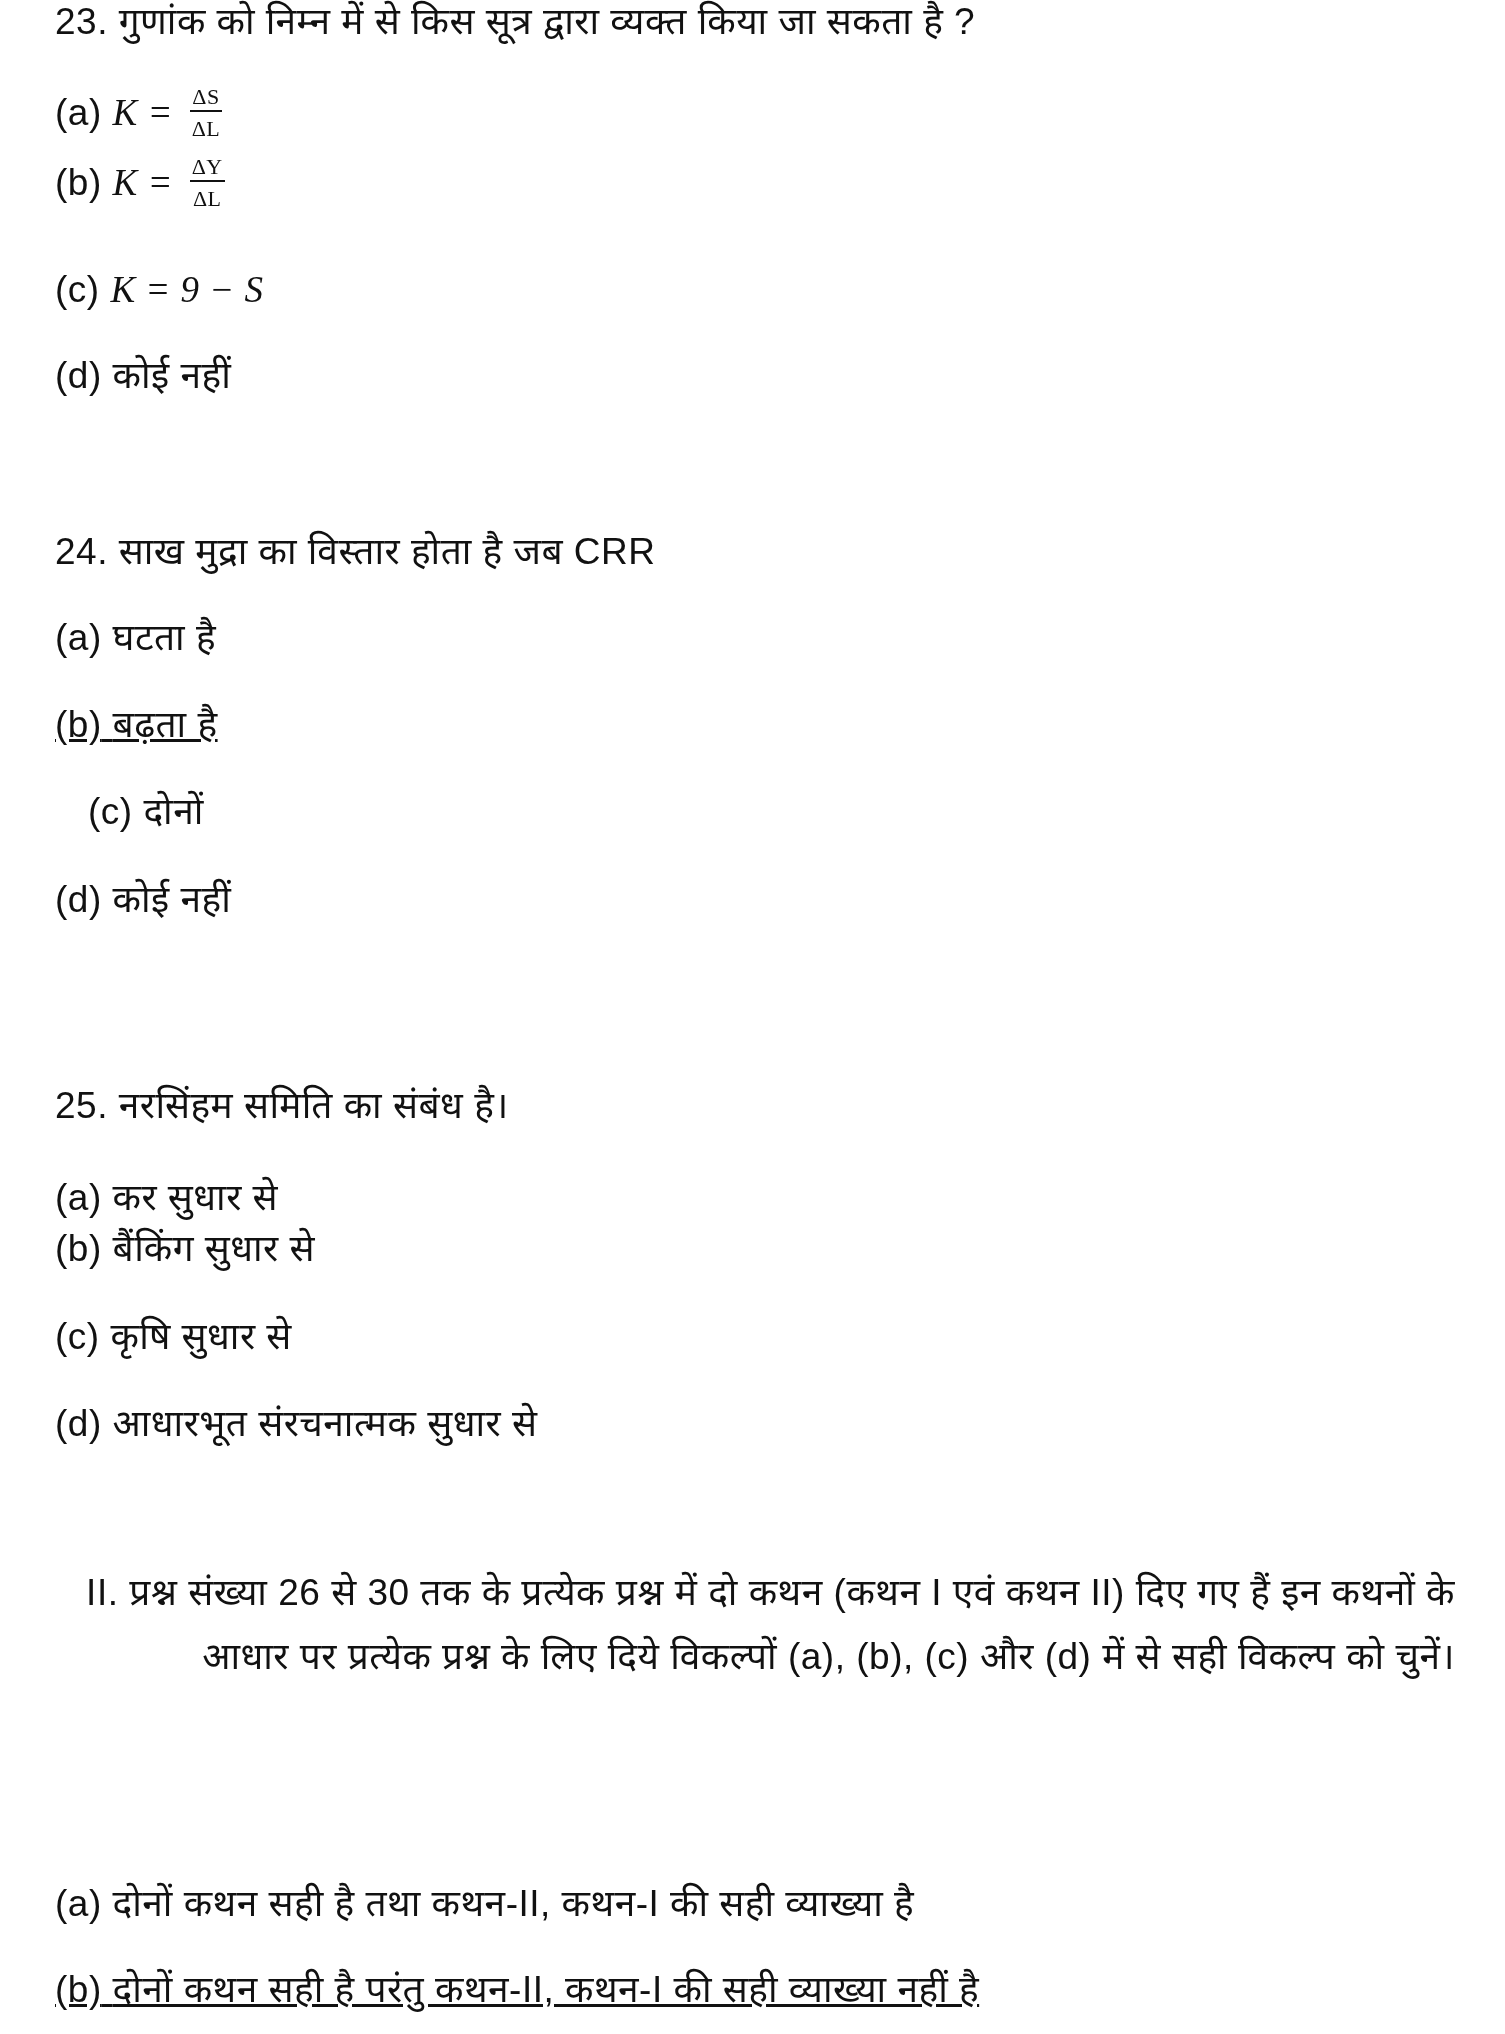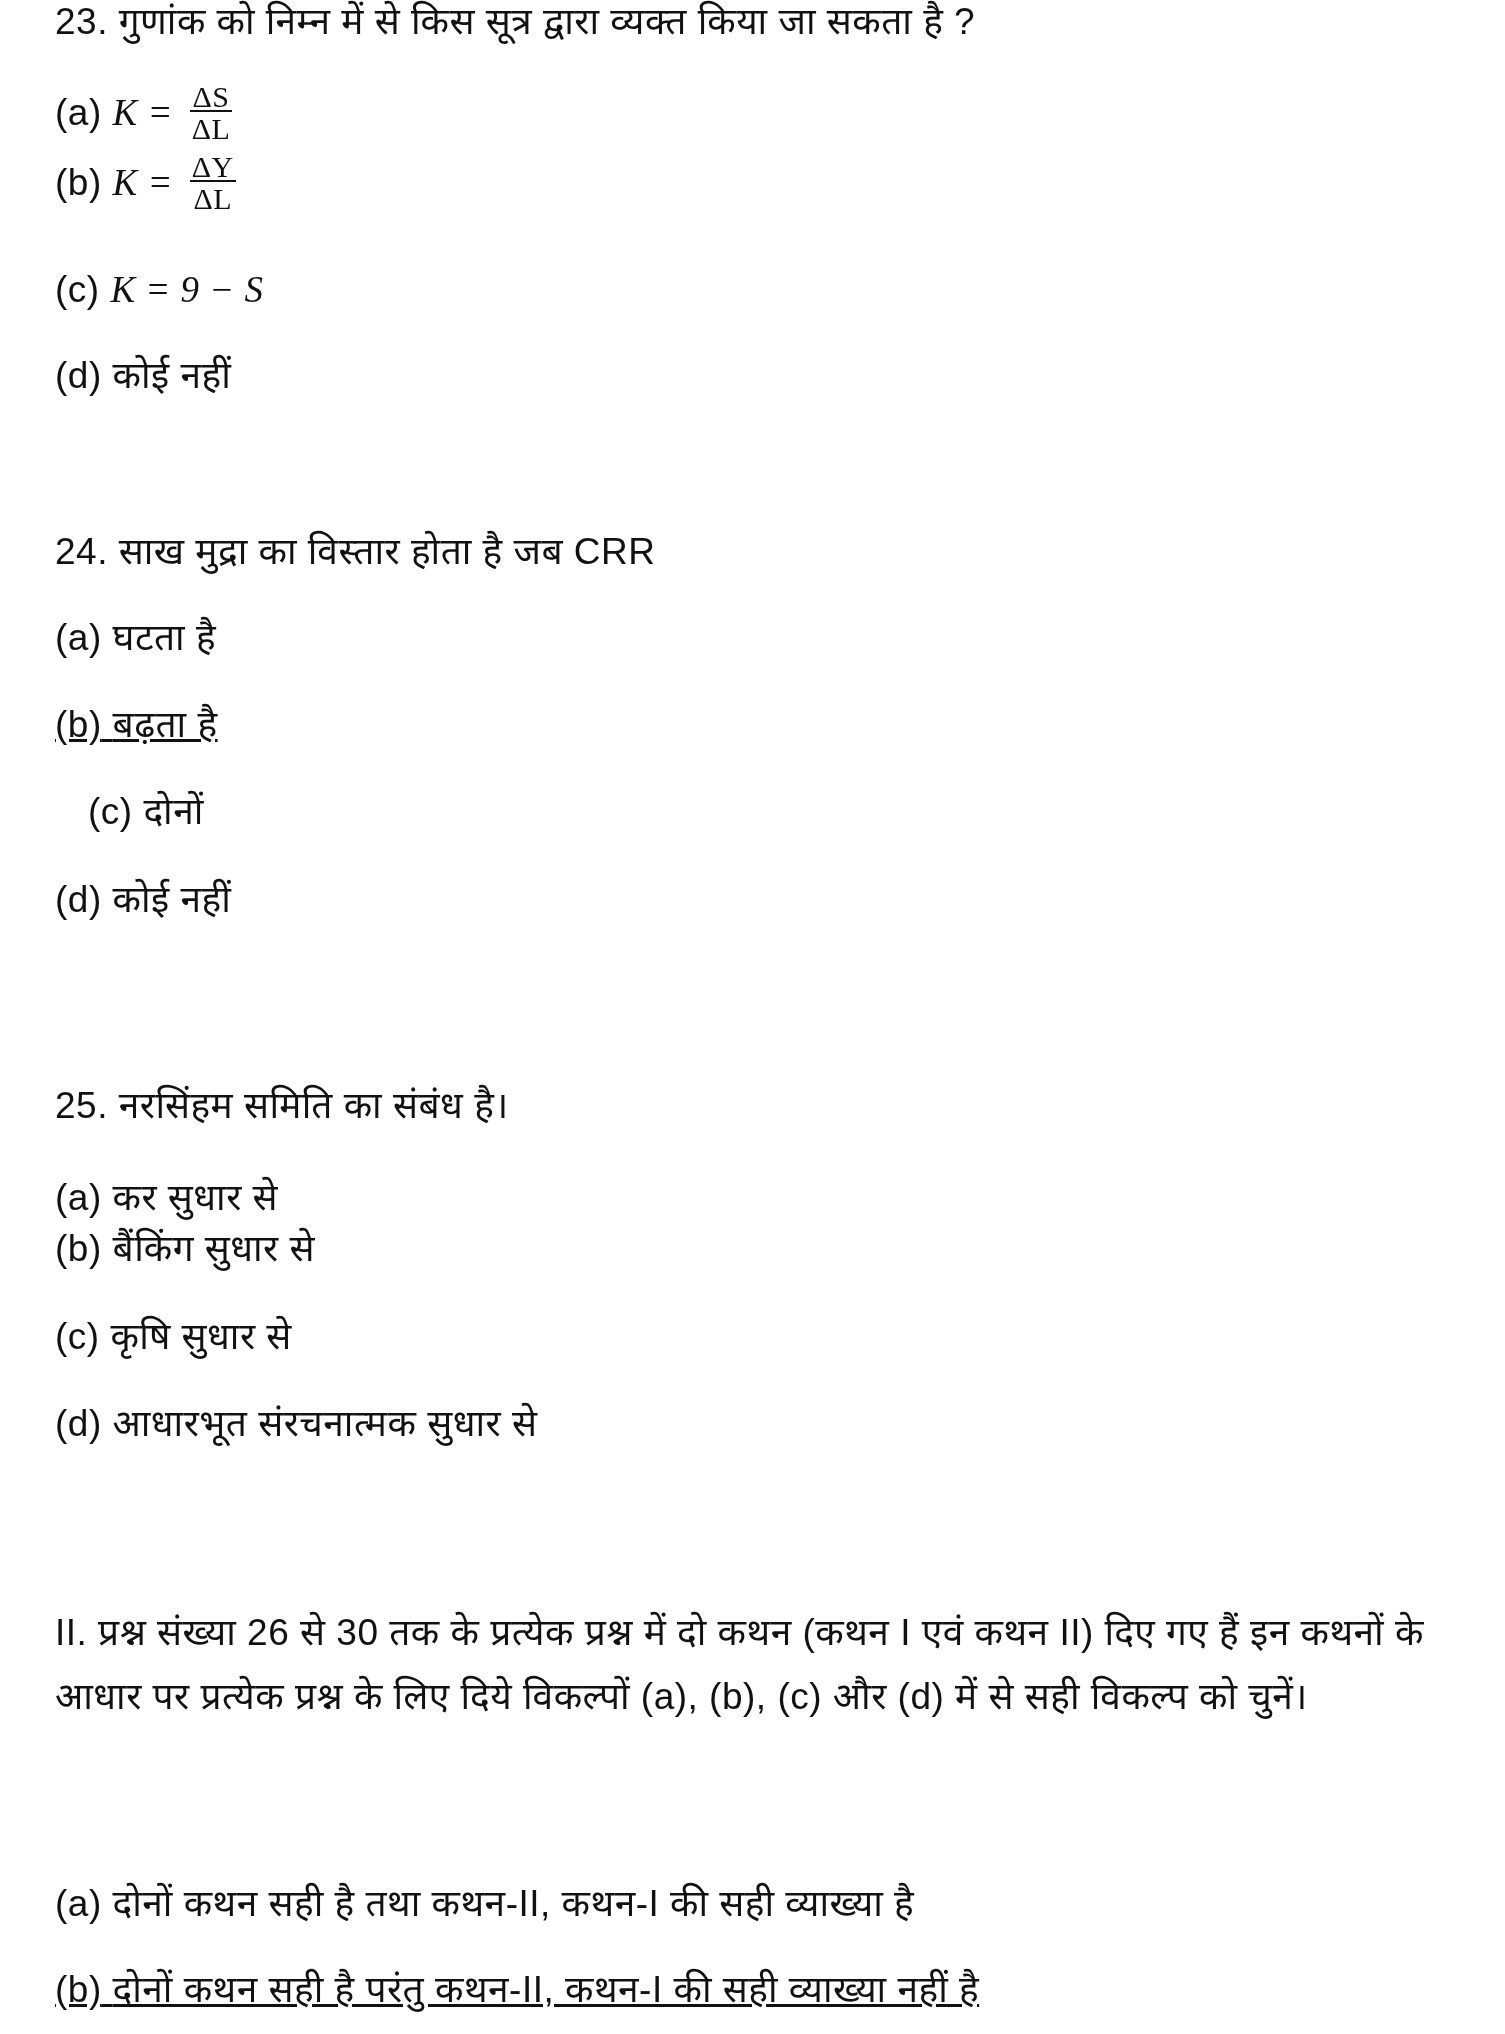--- a/index.html
+++ b/index.html
@@ -8,21 +8,21 @@
     font-family: "Liberation Sans", "DejaVu Sans", sans-serif;
     color: #111111;
   }
   .line {
     position: absolute; left: 55px; font-size: 37px; line-height: 44px;
     white-space: nowrap; letter-spacing: 0.5px;
   }
   .math { font-family: "Liberation Serif", "DejaVu Serif", serif; font-style: italic; }
   .frac {
     display: inline-block; vertical-align: middle; text-align: center;
-    font-family: "Liberation Serif", "DejaVu Serif", serif; font-size: 30px; line-height: 26px;
+    font-family: "Liberation Serif", "DejaVu Serif", serif; font-size: 22px; line-height: 26px;
     margin-left: 6px;
   }
   .frac .num { display: block; border-bottom: 2px solid #111; padding: 0 2px; }
   .frac .den { display: block; padding: 4px 2px; }
   .para {
     position: absolute; left: 55px; width: 1400px; font-size: 37px; line-height: 64px;
     letter-spacing: 0.5px;
   }
 </style>
 </head>
@@ -89,21 +89,21 @@
 </div>
 <div class="line" style="top:1315px;">
   <span>(c)</span>
   <span>कृषि सुधार से</span>
 </div>
 <div class="line" style="top:1402px;">
   <span>(d)</span>
   <span>आधारभूत संरचनात्मक सुधार से</span>
 </div>
 
-<div class="para" style="top:1601px;">II. प्रश्न संख्या 26 से 30 तक के प्रत्येक प्रश्न में दो कथन (कथन I एवं कथन II) दिए गए हैं इन कथनों के आधार पर प्रत्येक प्रश्न के लिए दिये विकल्पों (a), (b), (c) और (d) में से सही विकल्प को चुनें।</div>
+<div class="para" style="top:1561px;text-align:right;">II. प्रश्न संख्या 26 से 30 तक के प्रत्येक प्रश्न में दो कथन (कथन I एवं कथन II) दिए गए हैं इन कथनों के आधार पर प्रत्येक प्रश्न के लिए दिये विकल्पों (a), (b), (c) और (d) में से सही विकल्प को चुनें।</div>
 
 <div class="line" style="top:1882px;">
   <span>(a)</span>
   <span>दोनों कथन सही है तथा कथन-II, कथन-I की सही व्याख्या है</span>
 </div>
 <div class="line" style="top:1968px;text-decoration:underline;">
   <span>(b)</span>
   <span>दोनों कथन सही है परंतु कथन-II, कथन-I की सही व्याख्या नहीं है</span>
 </div>
 

